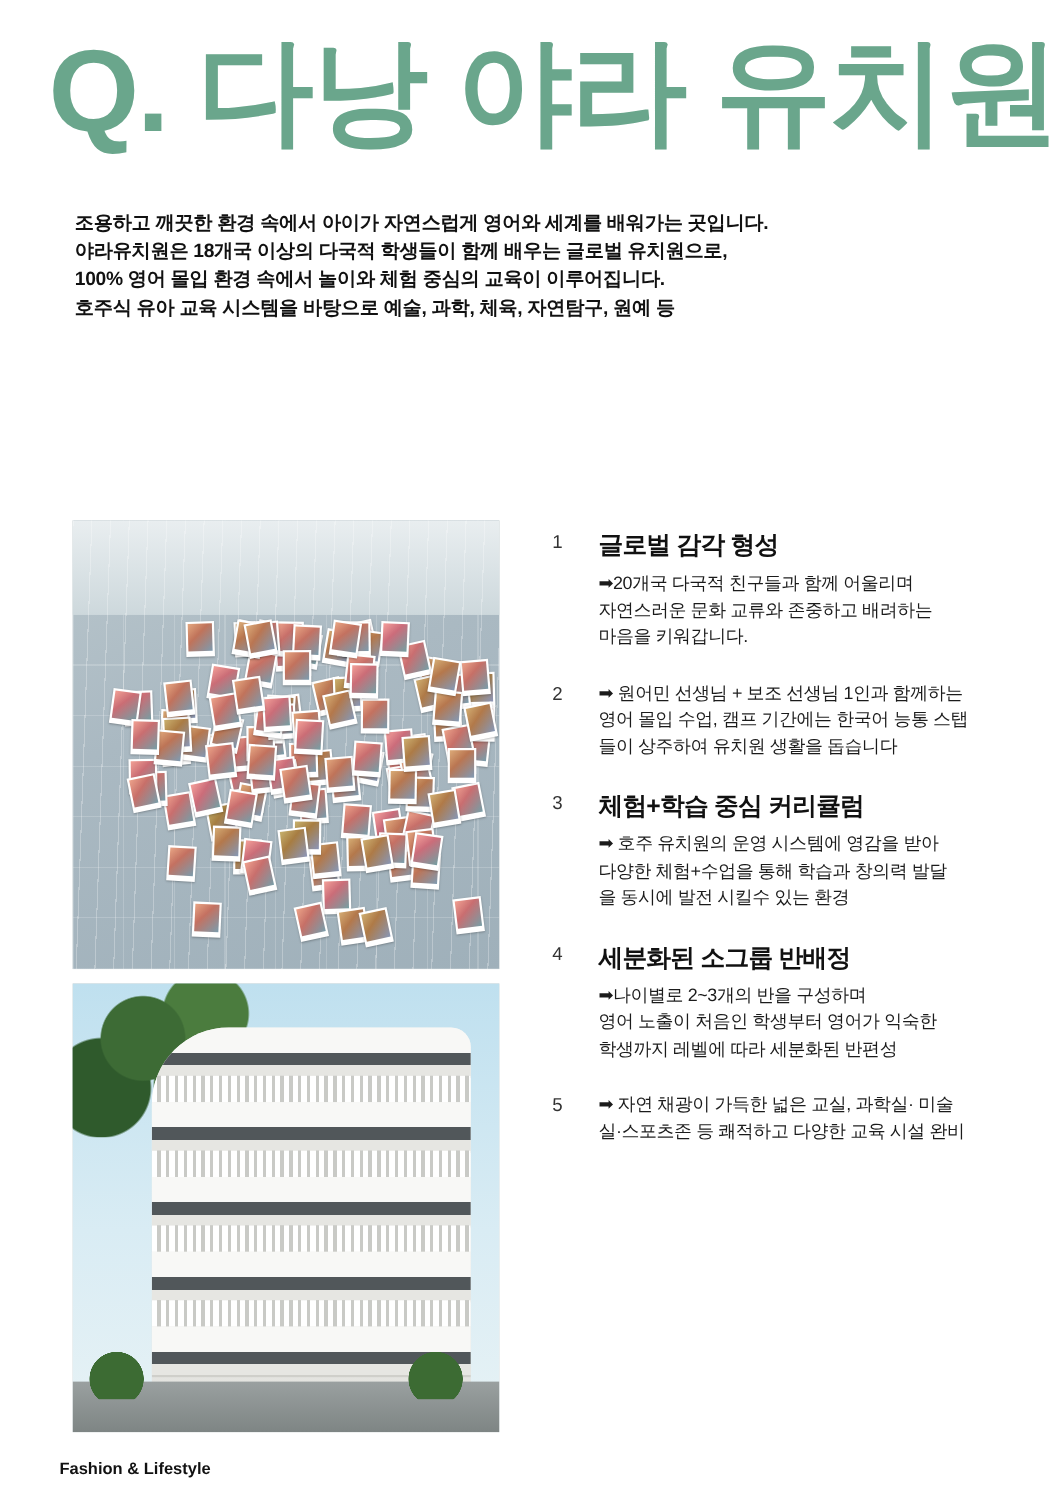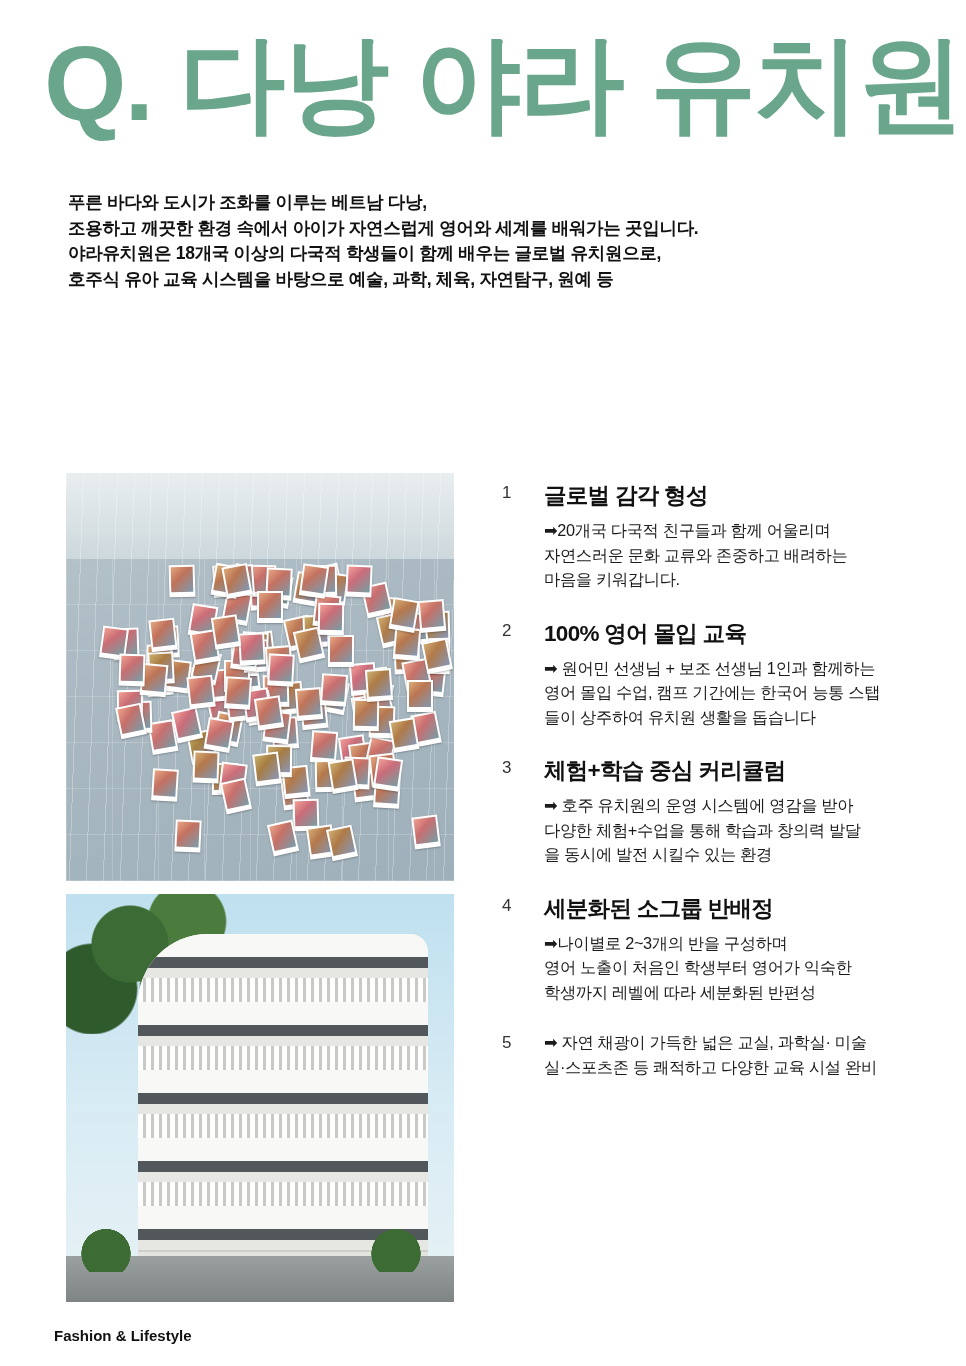--- a/index.html
+++ b/index.html
@@ -197,23 +197,23 @@
   }
 </style>
 </head>
 <body>
 
 <div class="page">
 
   <div class="title">Q. 다낭 야라 유치원</div>
 
   <div class="intro">
-    <div class="intro-line">푸른 바다와 도시가 조화를 이루는 베트남 다낭,</div>
     <div class="intro-line">조용하고 깨끗한 환경 속에서 아이가 자연스럽게 영어와 세계를 배워가는 곳입니다.</div>
     <div class="intro-line">야라유치원은 18개국 이상의 다국적 학생들이 함께 배우는 글로벌 유치원으로,</div>
+    <div class="intro-line">100% 영어 몰입 환경 속에서 놀이와  체험 중심의 교육이 이루어집니다.</div>
     <div class="intro-line">호주식 유아 교육 시스템을 바탕으로 예술, 과학, 체육, 자연탐구, 원예 등</div>
   </div>
 
   <div class="photo" id="photo-top">
     <div class="wall"></div>
     <div class="ceiling"></div>
     <div class="strings"></div>
     <div id="polaroid-host">
         <div class="polaroid" style="left: 79.7318px; top: 190.583px; transform: rotate(-6.7deg);">
           <i style="filter: hue-rotate(-3deg);"></i>
@@ -634,21 +634,20 @@
       <div class="feature-title">글로벌 감각 형성</div>
       <div class="feature-body">
         <div>➡20개국 다국적 친구들과 함께 어울리며</div>
         <div> 자연스러운 문화 교류와 존중하고 배려하는</div>
         <div>마음을 키워갑니다.</div>
       </div>
     </div>
 
     <div class="feature">
       <div class="feature-num">2</div>
-      <div class="feature-title">100% 영어 몰입 교육</div>
       <div class="feature-body">
         <div> ➡ 원어민 선생님 + 보조 선생님 1인과 함께하는</div>
         <div>영어 몰입 수업, 캠프 기간에는 한국어 능통 스탭</div>
         <div>들이 상주하여 유치원 생활을 돕습니다</div>
       </div>
     </div>
 
     <div class="feature">
       <div class="feature-num">3</div>
       <div class="feature-title">체험+학습 중심 커리큘럼</div>

